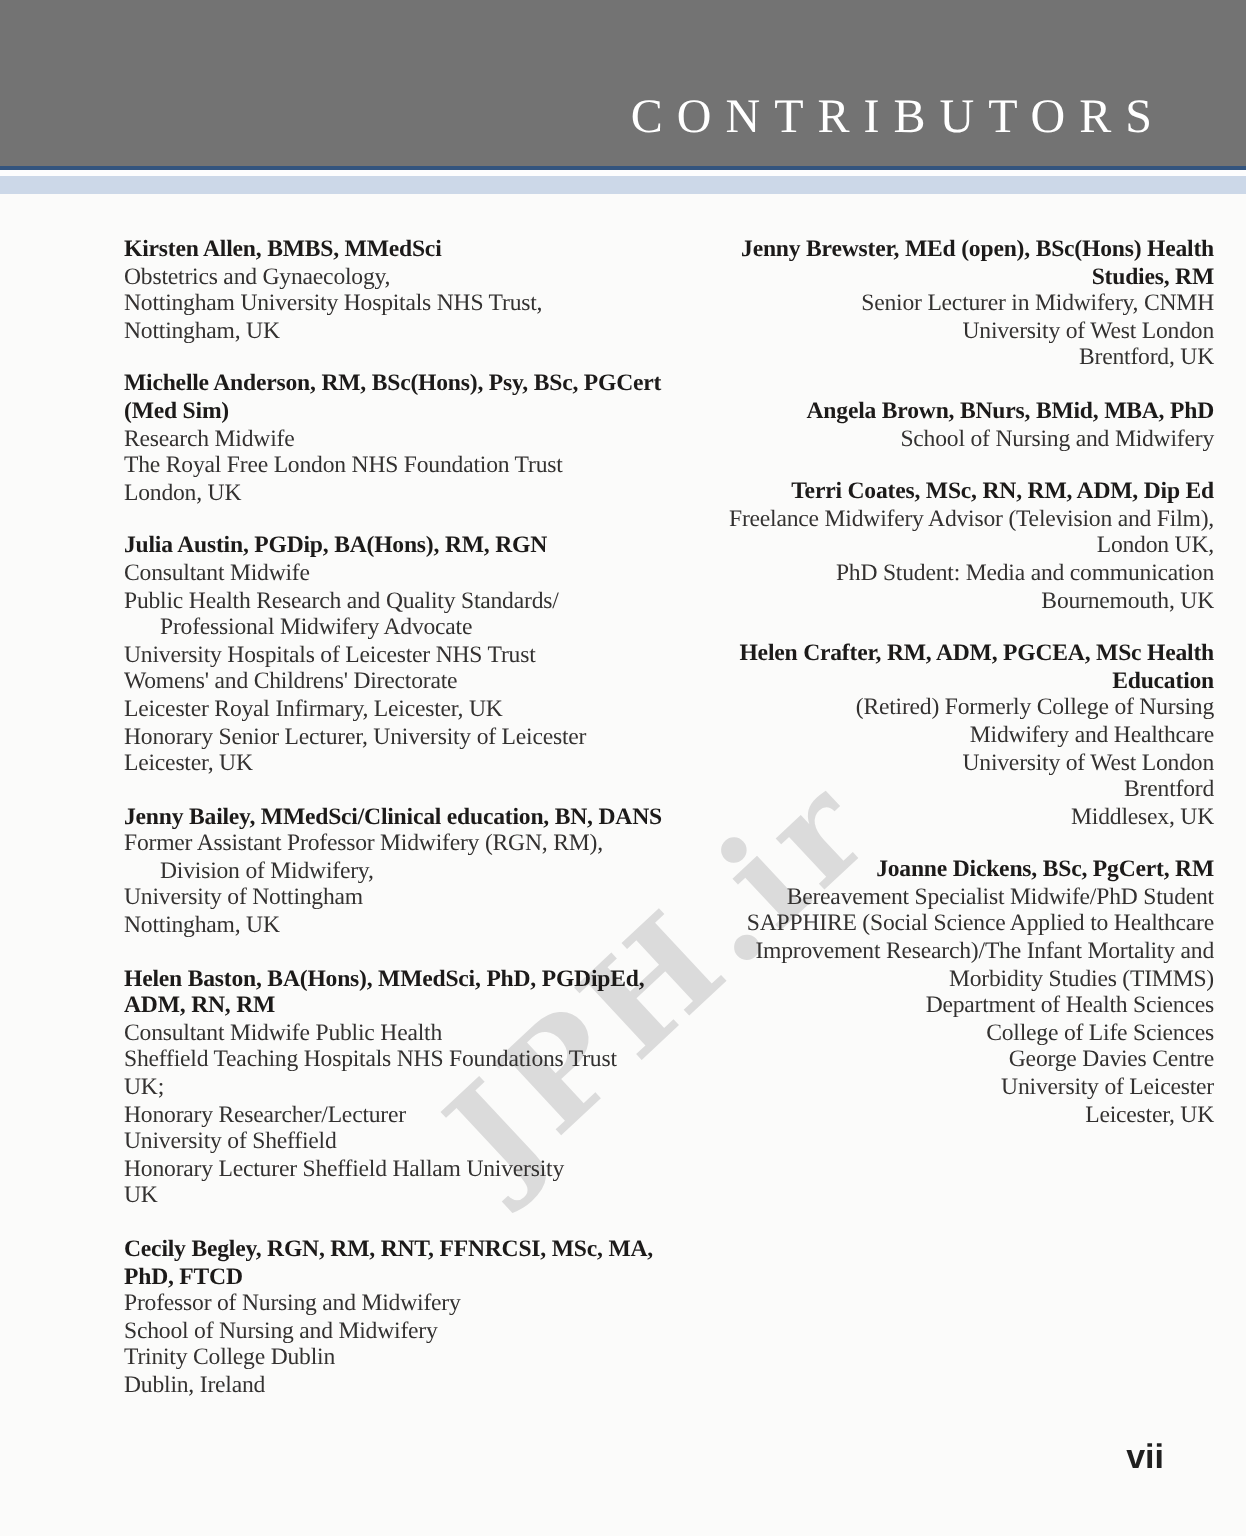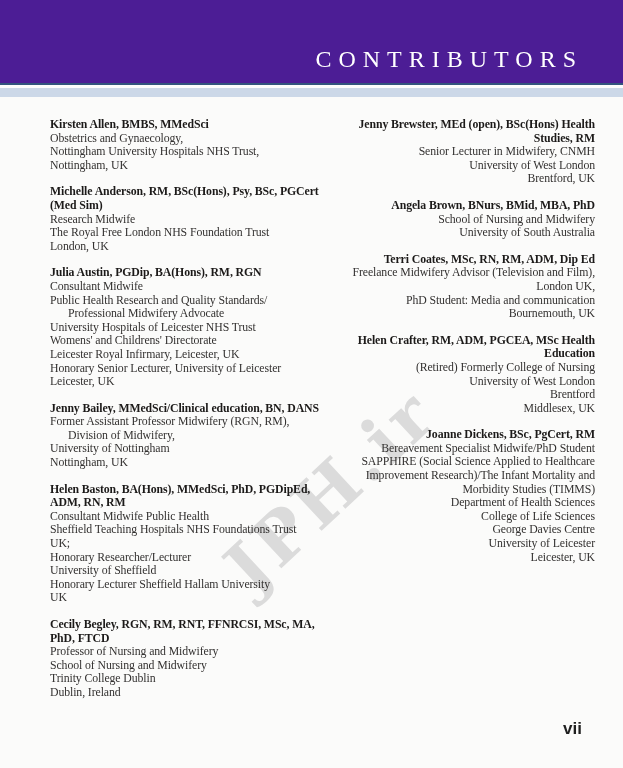--- a/index.html
+++ b/index.html
@@ -5,21 +5,21 @@
   * { margin: 0; padding: 0; box-sizing: border-box; }
   html, body { width: 623px; height: 768px; }
   body {
     background: #fbfbfa;
     font-family: "Liberation Serif", serif;
     position: relative;
     overflow: hidden;
   }
   .header-bar {
     height: 85px;
-    background: #4c1d95;
+    background: #737373;
     border-bottom: 2px solid #33547e;
     display: flex;
     align-items: flex-end;
     justify-content: flex-end;
     padding: 0 40px 10px 0;
   }
   .header-title {
     color: #ffffff;
     font-size: 24px;
     letter-spacing: 7px;
@@ -27,21 +27,21 @@
   }
   .header-gap { height: 3px; background: #fdfdfd; }
   .header-strip { height: 9px; background: #ccd8e8; }
   .content {
     position: relative;
     padding: 21px 0 0 50px;
     display: flex;
     gap: 7px;
   }
   .col { position: relative; z-index: 1; }
-  .col-left  { width: 271px; }
+  .col-left  { width: 271px; margin-left: 12px; }
   .col-right { width: 267px; text-align: right; }
   .entry { margin-bottom: 13px; }
   .line {
     font-size: 11.8px;
     line-height: 13.6px;
     letter-spacing: -0.1px;
     color: #333130;
     white-space: nowrap;
   }
   .name {
@@ -145,33 +145,33 @@
       <div class="entry">
         <div class="line name">Jenny Brewster, MEd (open), BSc(Hons) Health</div>
         <div class="line name">Studies, RM</div>
         <div class="line">Senior Lecturer in Midwifery, CNMH</div>
         <div class="line">University of West London</div>
         <div class="line">Brentford, UK</div>
       </div>
       <div class="entry">
         <div class="line name">Angela Brown, BNurs, BMid, MBA, PhD</div>
         <div class="line">School of Nursing and Midwifery</div>
-        <div class="line">University of South Australia</div>
       </div>
       <div class="entry">
         <div class="line name">Terri Coates, MSc, RN, RM, ADM, Dip Ed</div>
         <div class="line">Freelance Midwifery Advisor (Television and Film),</div>
         <div class="line ind">London UK,</div>
         <div class="line">PhD Student: Media and communication</div>
         <div class="line">Bournemouth, UK</div>
       </div>
       <div class="entry">
         <div class="line name">Helen Crafter, RM, ADM, PGCEA, MSc Health</div>
         <div class="line name">Education</div>
         <div class="line">(Retired) Formerly College of Nursing</div>
+        <div class="line">Midwifery and Healthcare</div>
         <div class="line">University of West London</div>
         <div class="line">Brentford</div>
         <div class="line">Middlesex, UK</div>
       </div>
       <div class="entry">
         <div class="line name">Joanne Dickens, BSc, PgCert, RM</div>
         <div class="line">Bereavement Specialist Midwife/PhD Student</div>
         <div class="line">SAPPHIRE (Social Science Applied to Healthcare</div>
         <div class="line ind">Improvement Research)/The Infant Mortality and</div>
         <div class="line ind">Morbidity Studies (TIMMS)</div>

